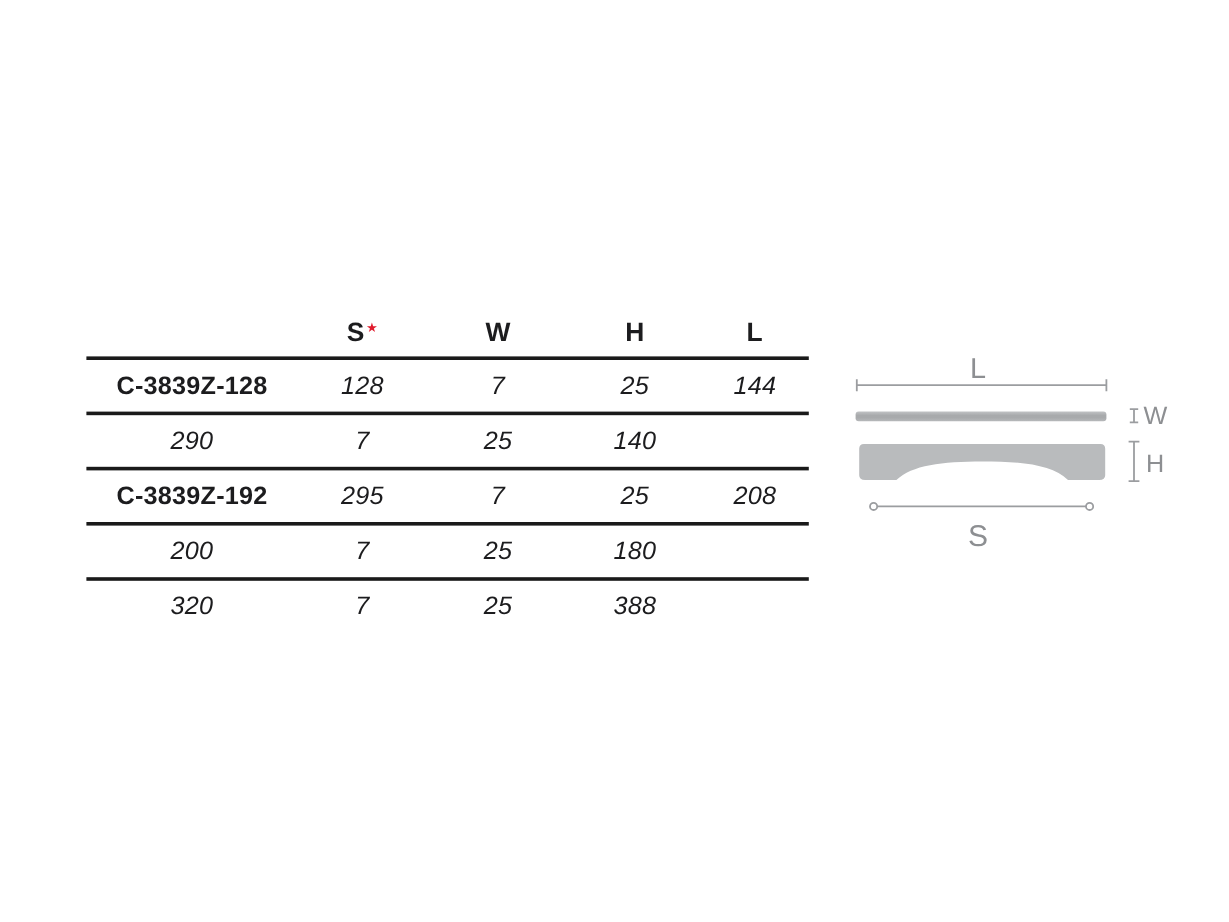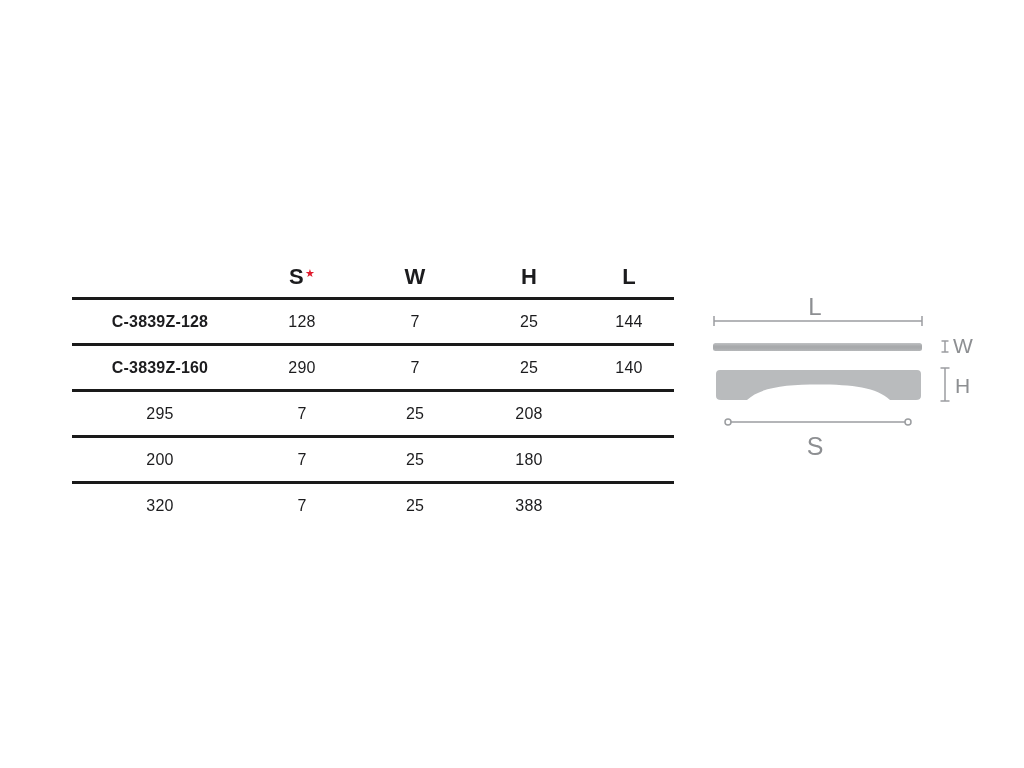--- a/index.html
+++ b/index.html
@@ -11,23 +11,23 @@
   
   .spec-table{position:absolute;left:72px;top:256px;width:602px;color:#1c1c1e;}
   .trow{
     display:grid;
     grid-template-columns:176px 108px 118px 110px 90px;
     align-items:center;height:43px;
     border-bottom:3px solid #1a1a1a;
   }
   .trow.header{height:41px;}
   .trow.last{border-bottom:none;}
-  .cell{text-align:center;font-size:16px;font-weight:700;letter-spacing:.2px;line-height:1;}
+  .cell{text-align:center;font-size:21px;font-weight:700;letter-spacing:.2px;line-height:1;}
   .trow.header .cell{font-size:22px;}
-  .cell.num{font-weight:500;}
+  .cell.num{font-weight:500;font-style:italic;}
   .star{color:#e01b2d;font-size:11px;vertical-align:7px;margin-left:1px;font-weight:400;}
 
   
   .diagram{position:absolute;left:700px;top:288px;}
   .dim-label{fill:#8d8f92;font-family:"Liberation Sans",sans-serif;font-weight:400;}
   .dim-stroke{stroke:#9b9da0;stroke-width:1.5;fill:none;}
 </style>
 </head>
 <body>
 
@@ -45,28 +45,28 @@
 
     <div class="trow">
       <div class="cell">C-3839Z-128</div>
       <div class="cell num">128</div>
       <div class="cell num">7</div>
       <div class="cell num">25</div>
       <div class="cell num">144</div>
     </div>
 
     <div class="trow">
-      <div class="cell">C-3839Z-160</div>
       <div class="cell num">290</div>
       <div class="cell num">7</div>
       <div class="cell num">25</div>
       <div class="cell num">140</div>
     </div>
 
     <div class="trow">
+      <div class="cell">C-3839Z-192</div>
       <div class="cell num">295</div>
       <div class="cell num">7</div>
       <div class="cell num">25</div>
       <div class="cell num">208</div>
     </div>
 
     <div class="trow">
       <div class="cell num">200</div>
       <div class="cell num">7</div>
       <div class="cell num">25</div>

